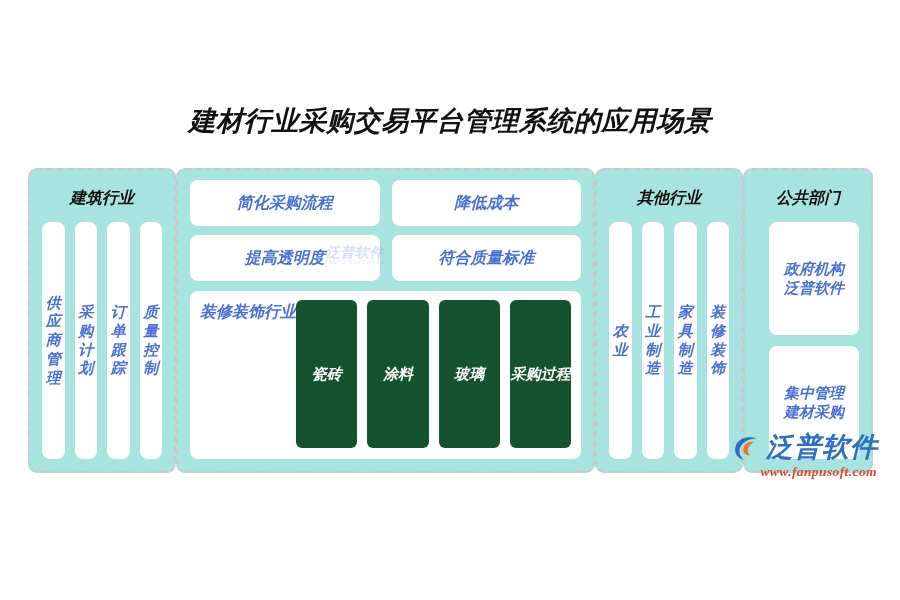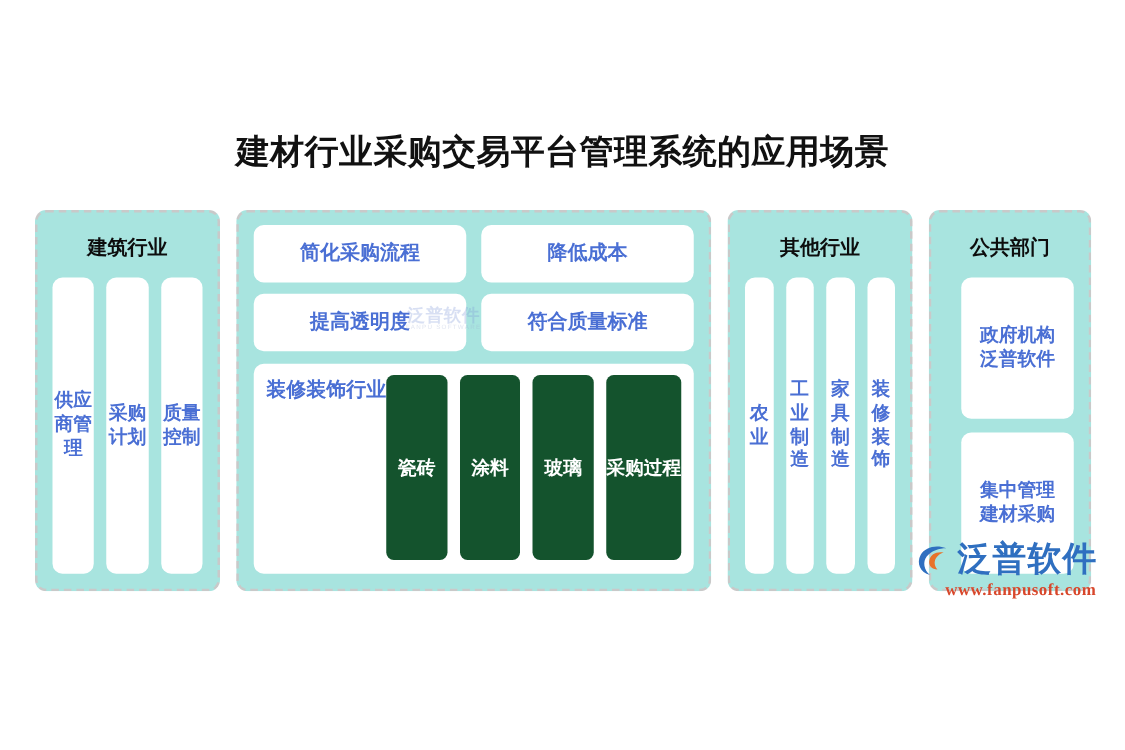--- a/index.html
+++ b/index.html
@@ -13,20 +13,21 @@
     font-family: "Liberation Sans", "DejaVu Sans", sans-serif;
     overflow: hidden;
     position: relative;
   }
 
   .page {
     position: relative;
     width: 900px;
     height: 496px;
     box-sizing: border-box;
+    font-style: italic;
   }
 
   
   .title {
     position: absolute;
     top: 103px;
     left: 0;
     width: 900px;
     text-align: center;
     font-size: 27px;
@@ -38,21 +39,20 @@
 
   
   .columns {
     position: absolute;
     top: 168px;
     left: 28px;
     width: 845px;
     height: 305px;
     display: flex;
     align-items: stretch;
-    gap: 13px;
   }
 
   .panel {
     background: #a8e4df;
     border: 2px dashed #c9c9c9;
     border-radius: 9px;
     box-sizing: border-box;
     padding: 10px 12px 12px 12px;
     display: flex;
     flex-direction: column;
@@ -232,20 +232,21 @@
 
   <div class="title">建材行业采购交易平台管理系统的应用场景</div>
 
   <div class="columns">
 
     <div class="panel panel-narrow">
       <div class="panel-title">建筑行业</div>
       <div class="stack">
         <div class="card">供应商管理</div>
         <div class="card">采购计划</div>
+        <div class="card">订单跟踪</div>
         <div class="card">质量控制</div>
       </div>
     </div>
 
     <div class="panel panel-wide">
       <div class="grid2">
         <div class="card">简化采购流程</div>
         <div class="card">降低成本</div>
         <div class="card">提高透明度</div>
         <div class="card">符合质量标准</div>

